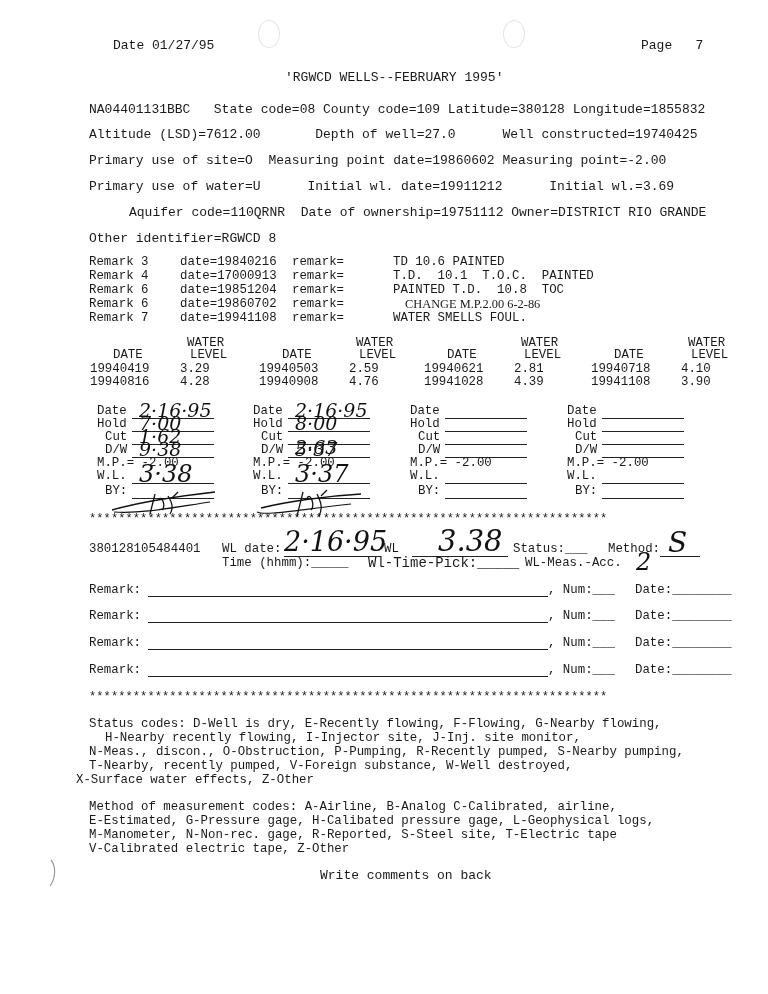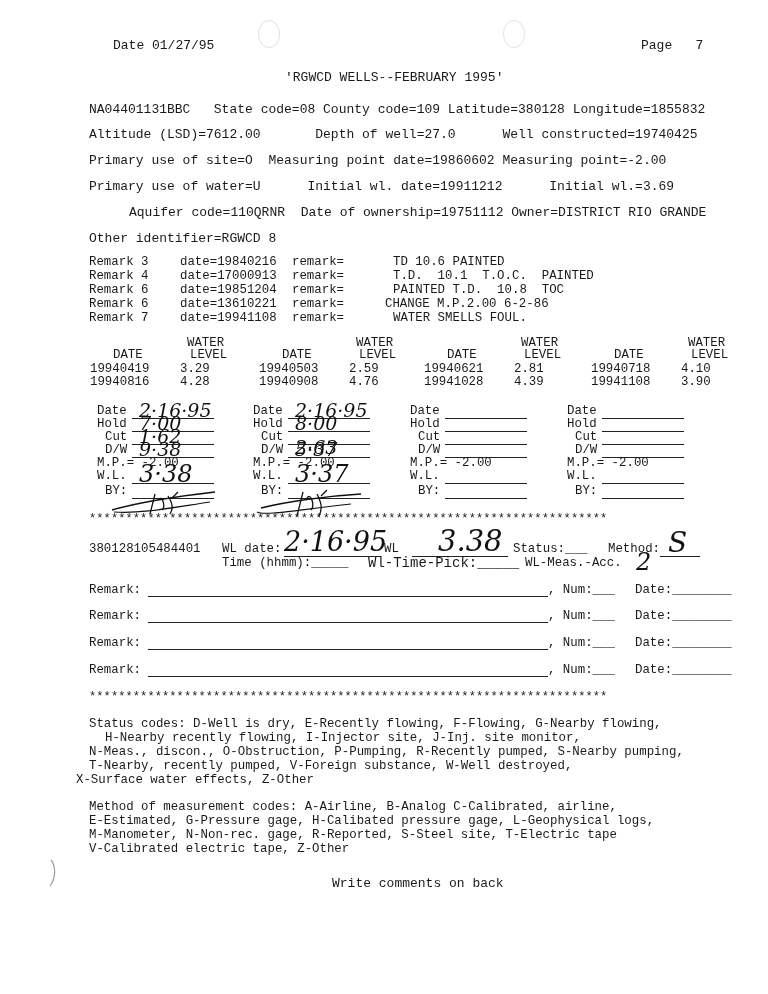--- a/index.html
+++ b/index.html
@@ -45,23 +45,23 @@
     <span class="t sm" style="left:393px;top:270px;">T.D.  10.1  T.O.C.  PAINTED</span>
   </div>
   <div>
     <span class="t sm" style="left:89px;top:284px;">Remark 6</span>
     <span class="t sm" style="left:180px;top:284px;">date=19851204</span>
     <span class="t sm" style="left:292px;top:284px;">remark=</span>
     <span class="t sm" style="left:393px;top:284px;">PAINTED T.D.  10.8  TOC</span>
   </div>
   <div>
     <span class="t sm" style="left:89px;top:298px;">Remark 6</span>
-    <span class="t sm" style="left:180px;top:298px;">date=13610221</span>
+    <span class="t sm" style="left:180px;top:298px;">date=19860702</span>
     <span class="t sm" style="left:292px;top:298px;">remark=</span>
-    <span class="t sm" style="left:385px;top:298px;">CHANGE M.P.2.00 6-2-86</span>
+    <span class="t sm" style="left:405px;top:298px;font-family:Liberation Serif, serif;">CHANGE M.P.2.00 6-2-86</span>
   </div>
   <div>
     <span class="t sm" style="left:89px;top:312px;">Remark 7</span>
     <span class="t sm" style="left:180px;top:312px;text-align:right;">date=19941108</span>
     <span class="t sm" style="left:292px;top:312px;">remark=</span>
     <span class="t sm" style="left:393px;top:312px;">WATER SMELLS FOUL.</span>
   </div>
 </div>
 
 <div id="wl-table"><span class="t sm" style="left:187px;top:337px;">WATER</span><span class="t sm" style="left:113px;top:349px;">DATE</span><span class="t sm" style="left:190px;top:349px;">LEVEL</span><span><span class="t sm" style="left:90px;top:363px;">19940419</span><span class="t sm" style="left:180px;top:363px;">3.29</span></span><span><span class="t sm" style="left:90px;top:376px;">19940816</span><span class="t sm" style="left:180px;top:376px;">4.28</span></span><span class="t sm" style="left:356px;top:337px;">WATER</span><span class="t sm" style="left:282px;top:349px;">DATE</span><span class="t sm" style="left:359px;top:349px;">LEVEL</span><span><span class="t sm" style="left:259px;top:363px;">19940503</span><span class="t sm" style="left:349px;top:363px;">2.59</span></span><span><span class="t sm" style="left:259px;top:376px;">19940908</span><span class="t sm" style="left:349px;top:376px;">4.76</span></span><span class="t sm" style="left:521px;top:337px;">WATER</span><span class="t sm" style="left:447px;top:349px;">DATE</span><span class="t sm" style="left:524px;top:349px;">LEVEL</span><span><span class="t sm" style="left:424px;top:363px;">19940621</span><span class="t sm" style="left:514px;top:363px;">2.81</span></span><span><span class="t sm" style="left:424px;top:376px;">19941028</span><span class="t sm" style="left:514px;top:376px;">4.39</span></span><span class="t sm" style="left:688px;top:337px;">WATER</span><span class="t sm" style="left:614px;top:349px;">DATE</span><span class="t sm" style="left:691px;top:349px;">LEVEL</span><span><span class="t sm" style="left:591px;top:363px;">19940718</span><span class="t sm" style="left:681px;top:363px;">4.10</span></span><span><span class="t sm" style="left:591px;top:376px;">19941108</span><span class="t sm" style="left:681px;top:376px;">3.90</span></span></div>
@@ -217,17 +217,17 @@
   <div class="t sm" style="left:76px;top:774px;">X-Surface water effects, Z-Other</div>
 </div>
 
 <div>
   <div class="t sm" style="left:89px;top:801px;">Method of measurement codes: A-Airline, B-Analog C-Calibrated, airline,</div>
   <div class="t sm" style="left:89px;top:815px;">E-Estimated, G-Pressure gage, H-Calibated pressure gage, L-Geophysical logs,</div>
   <div class="t sm" style="left:89px;top:829px;">M-Manometer, N-Non-rec. gage, R-Reported, S-Steel site, T-Electric tape</div>
   <div class="t sm" style="left:89px;top:843px;">V-Calibrated electric tape, Z-Other</div>
 </div>
 
-<div class="t" style="left:332px;top:869px;margin-top:8px;">Write comments on back</div>
+<div class="t" style="left:320px;top:869px;">Write comments on back</div>
 
 <svg class="mark" style="left:48px;top:858px;" width="12" height="30" viewBox="0 0 12 30">
   <path d="M3 2 C 8 8, 8 20, 2 28" stroke="#999" stroke-width="1.2" fill="none"></path>
 </svg>
 
 </body></html>

